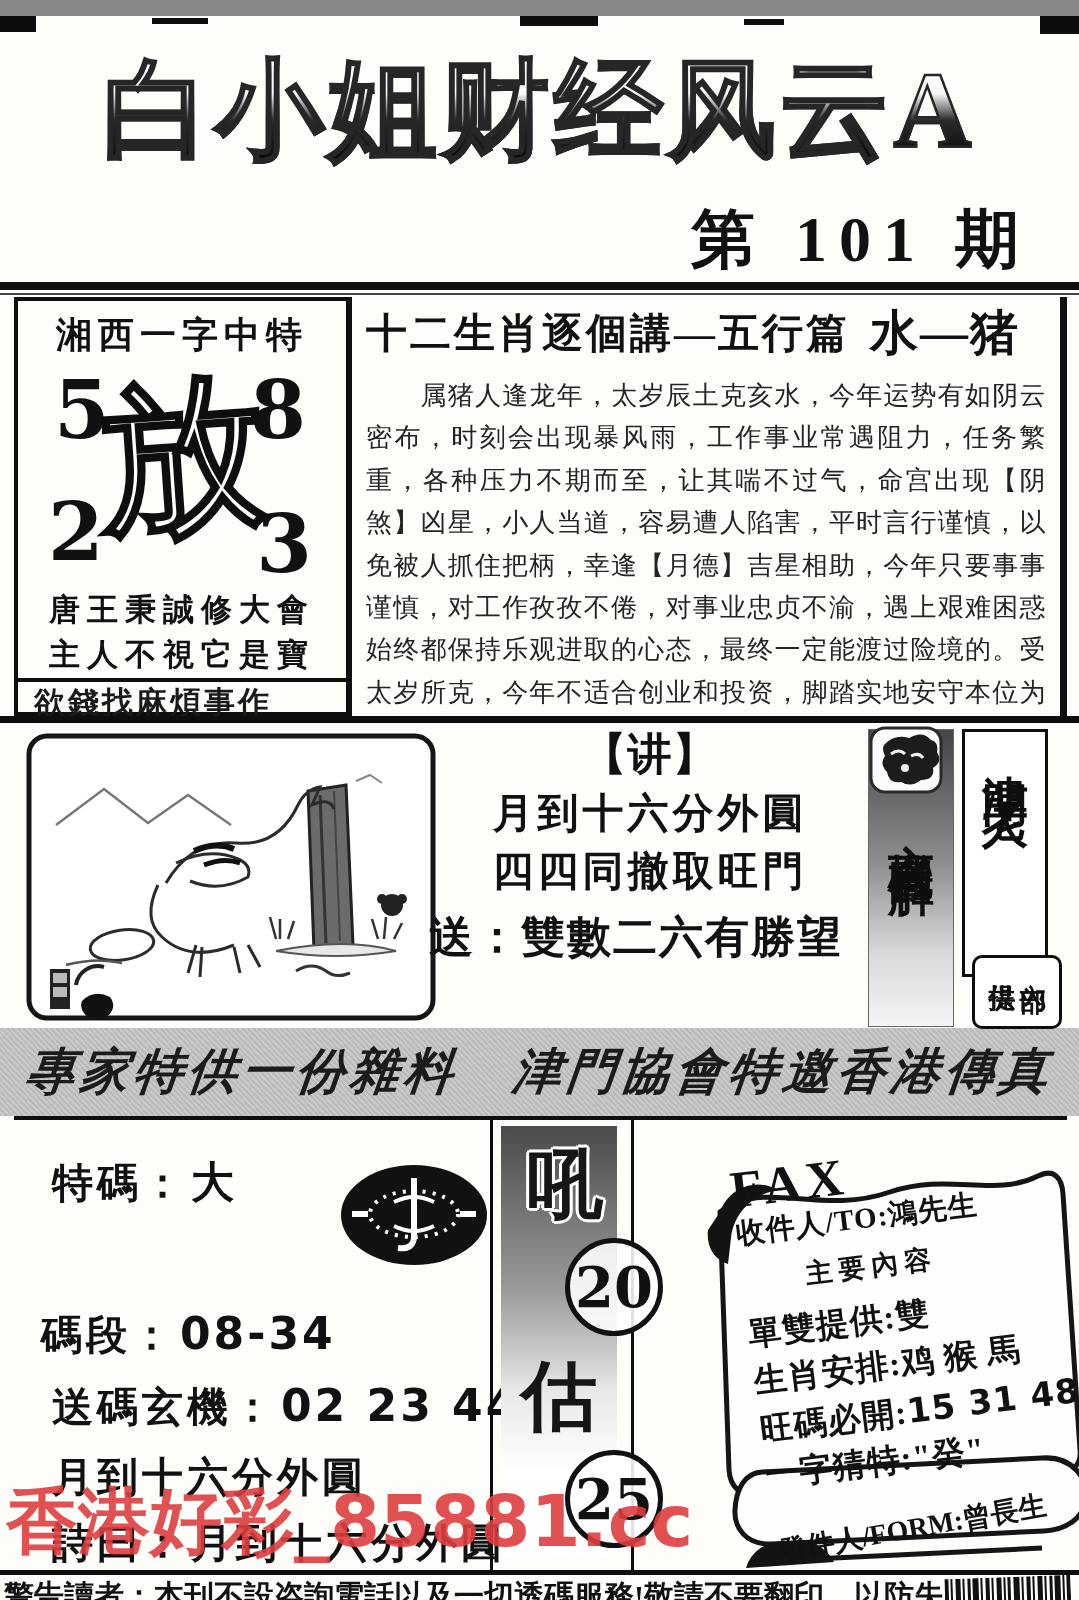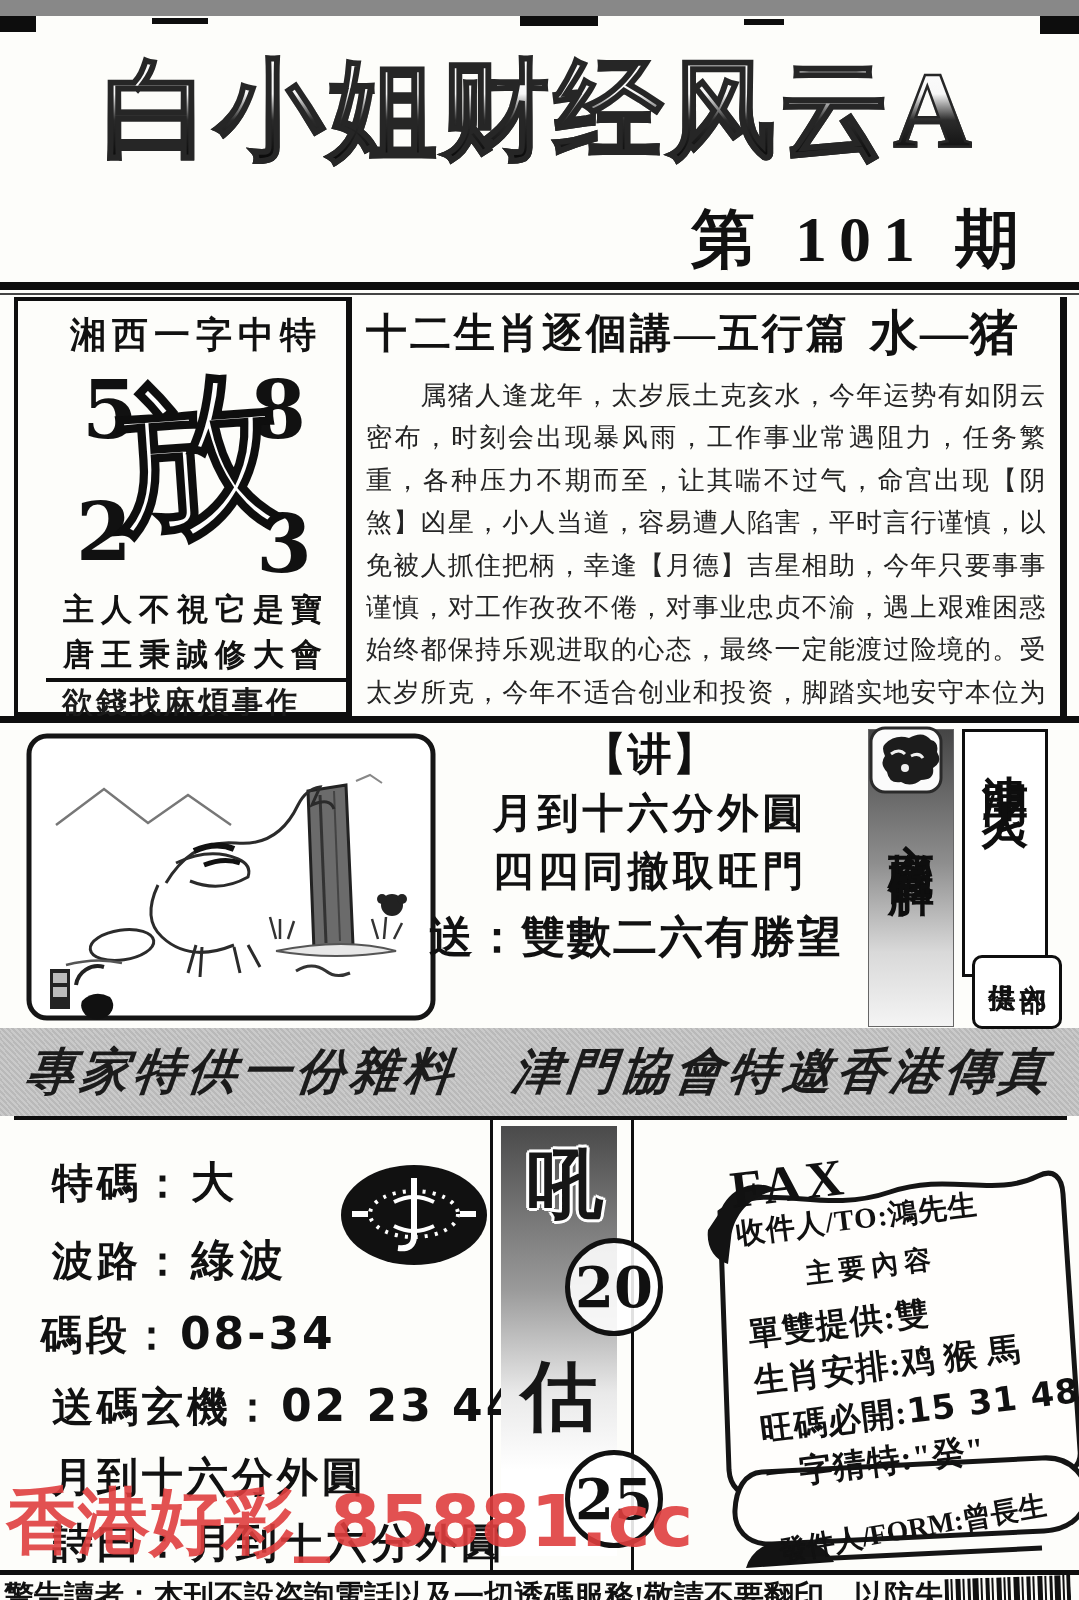--- a/index.html
+++ b/index.html
@@ -21,21 +21,21 @@
   }
   .issue-line{
     position:absolute; top:180px; right:48px;
     font-size:64px; font-weight:900; letter-spacing:12px; white-space:nowrap;
   }
   
   .rule-top { position:absolute; top:266px; left:0; width:100%; height:8px; background:#0e0e0e; }
   .rule-top2{ position:absolute; top:277px; left:0; width:100%; height:2px; background:#444; }
   
   .row1 { position:absolute; top:281px; left:14px; right:12px; height:419px; display:flex; border-right:7px solid #0e0e0e; }
-  .left-box { width:338px; flex:none; display:flex; flex-direction:column; border:4px solid #0e0e0e; border-right-width:6px;padding-left:28px; }
+  .left-box { width:338px; flex:none; display:flex; flex-direction:column; border:4px solid #0e0e0e; border-right-width:6px; }
   .left-main { flex:1; padding-top:10px; }
   .lb-header { text-align:center; font-size:36px; font-weight:900; letter-spacing:6px; }
   .num-grid { position:relative; height:196px; margin-top:6px; }
   .corner-num { position:absolute; font-family:"DejaVu Serif", serif; font-size:80px; font-weight:bold; line-height:1; }
   .n-tl{ left:36px; top:4px; } .n-tr{ right:40px; top:4px; }
   .n-bl{ left:30px; bottom:-10px; } .n-br{ right:34px; bottom:-22px; }
   .big-char{
     position:absolute; left:50%; top:46%; transform:translate(-50%,-50%) rotate(-4deg);
     font-size:168px; font-weight:900; line-height:1;
     color:#fff; -webkit-text-stroke:3px #0e0e0e;
@@ -159,22 +159,22 @@
       <div class="left-main">
         <div class="lb-header">湘西一字中特</div>
         <div class="num-grid">
           <span class="corner-num n-tl">5</span>
           <span class="corner-num n-tr">8</span>
           <span class="corner-num n-bl">2</span>
           <span class="corner-num n-br">3</span>
           <span class="big-char">放</span>
         </div>
         <div class="lb-poem">
+          <div>唐王秉誠修大會</div>
           <div>主人不視它是寶</div>
-          <div>唐王秉誠修大會</div>
         </div>
       </div>
       <div class="left-footer">欲錢找麻煩事作</div>
     </div>
 
     <div class="zodiac">
       <div class="z-titlerow">
         <span class="z-title">十二生肖逐個講—五行篇</span>
         <span class="z-element">水—猪</span>
       </div>
@@ -245,24 +245,20 @@
     <span>津門協會特邀香港傳真</span>
   </div>
 
   <div class="row3">
 
     <div class="pred">
       <div class="pred-line" style="left:30px;top:34px">
         <span class="pl-label">特碼：</span>
         <span class="pl-value">大</span>
       </div>
-      <div class="pred-line" style="left:30px;top:112px">
-        <span class="pl-label">波路：</span>
-        <span class="pl-value">綠波</span>
-      </div>
       <div class="pred-line" style="left:19px;top:188px">
         <span class="pl-label">碼段：</span>
         <span class="pl-num">08-34</span>
       </div>
       <div class="pred-line" style="left:30px;top:260px">
         <span class="pl-label">送碼玄機：</span>
         <span class="pl-num">02 23 44</span>
       </div>
       <div class="pred-line" style="left:30px;top:330px">
         <span class="pl-label">月到十六分外圓</span>

